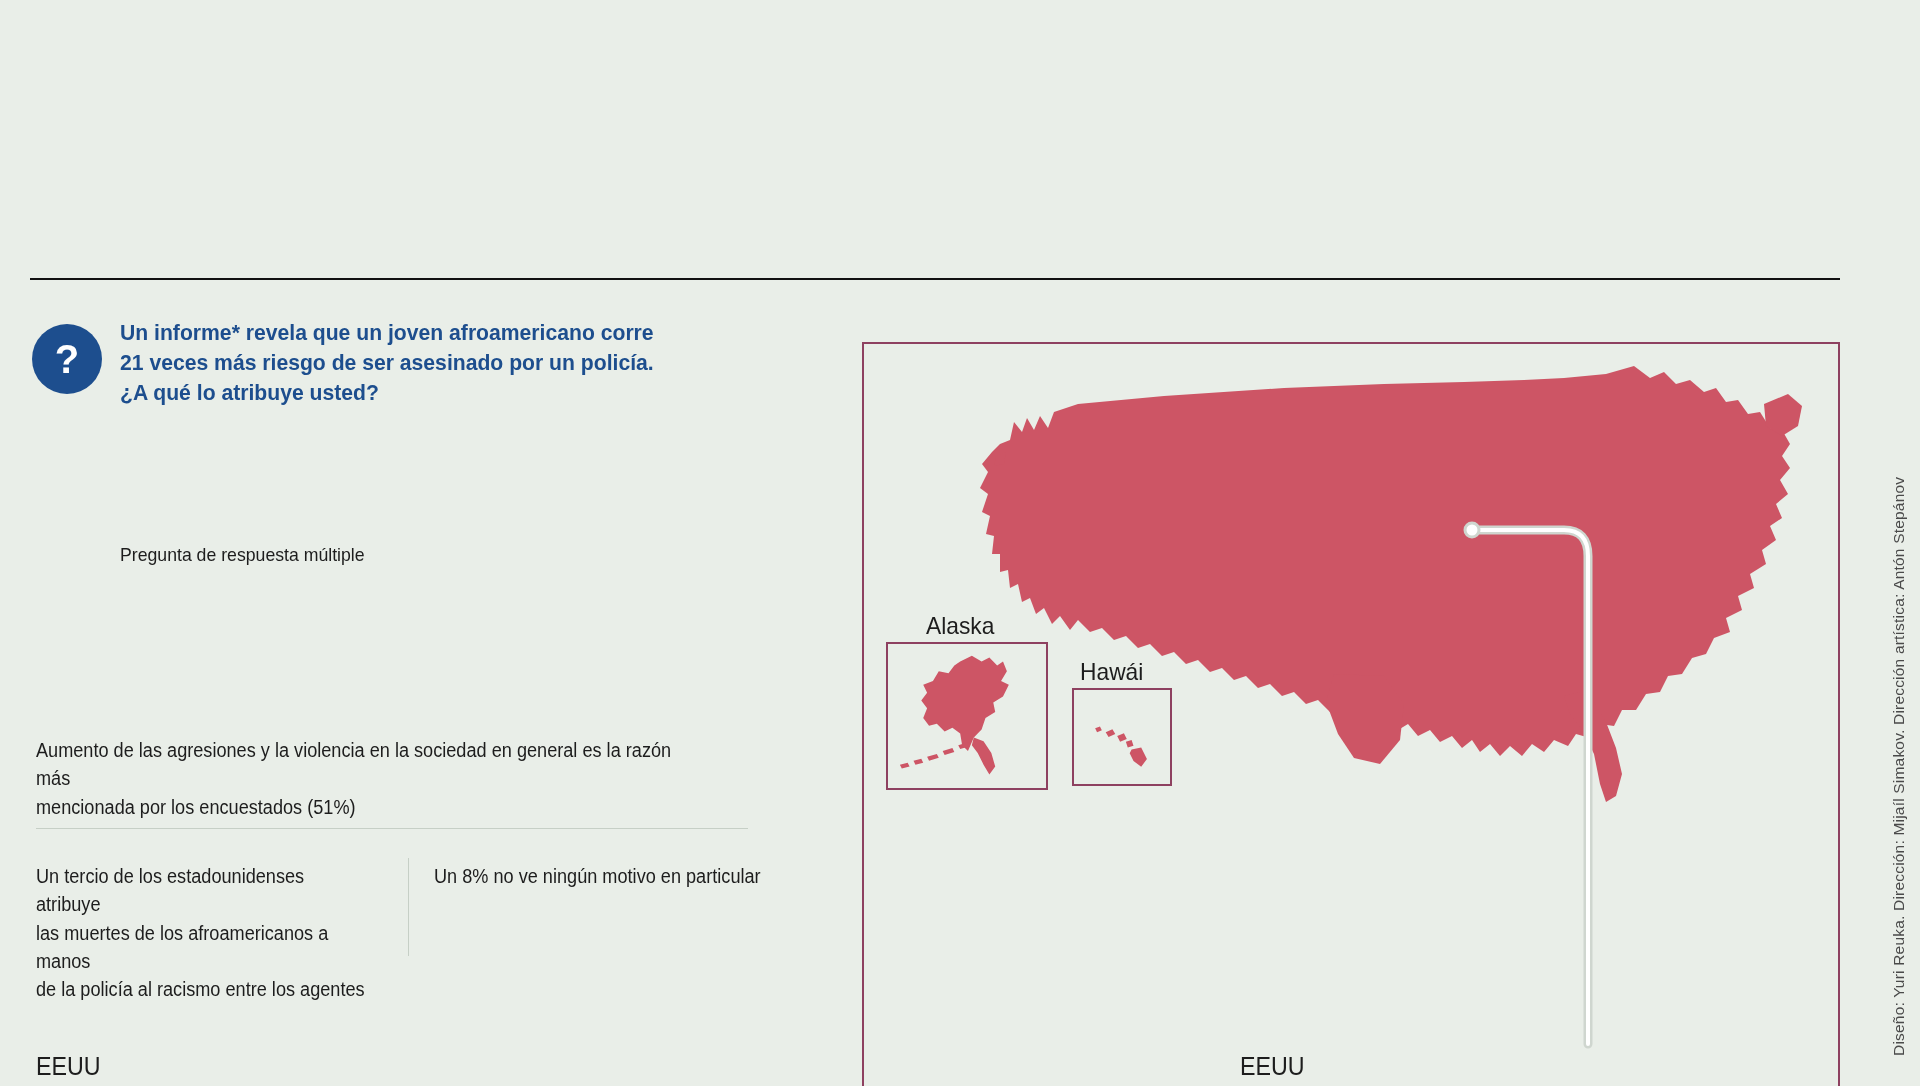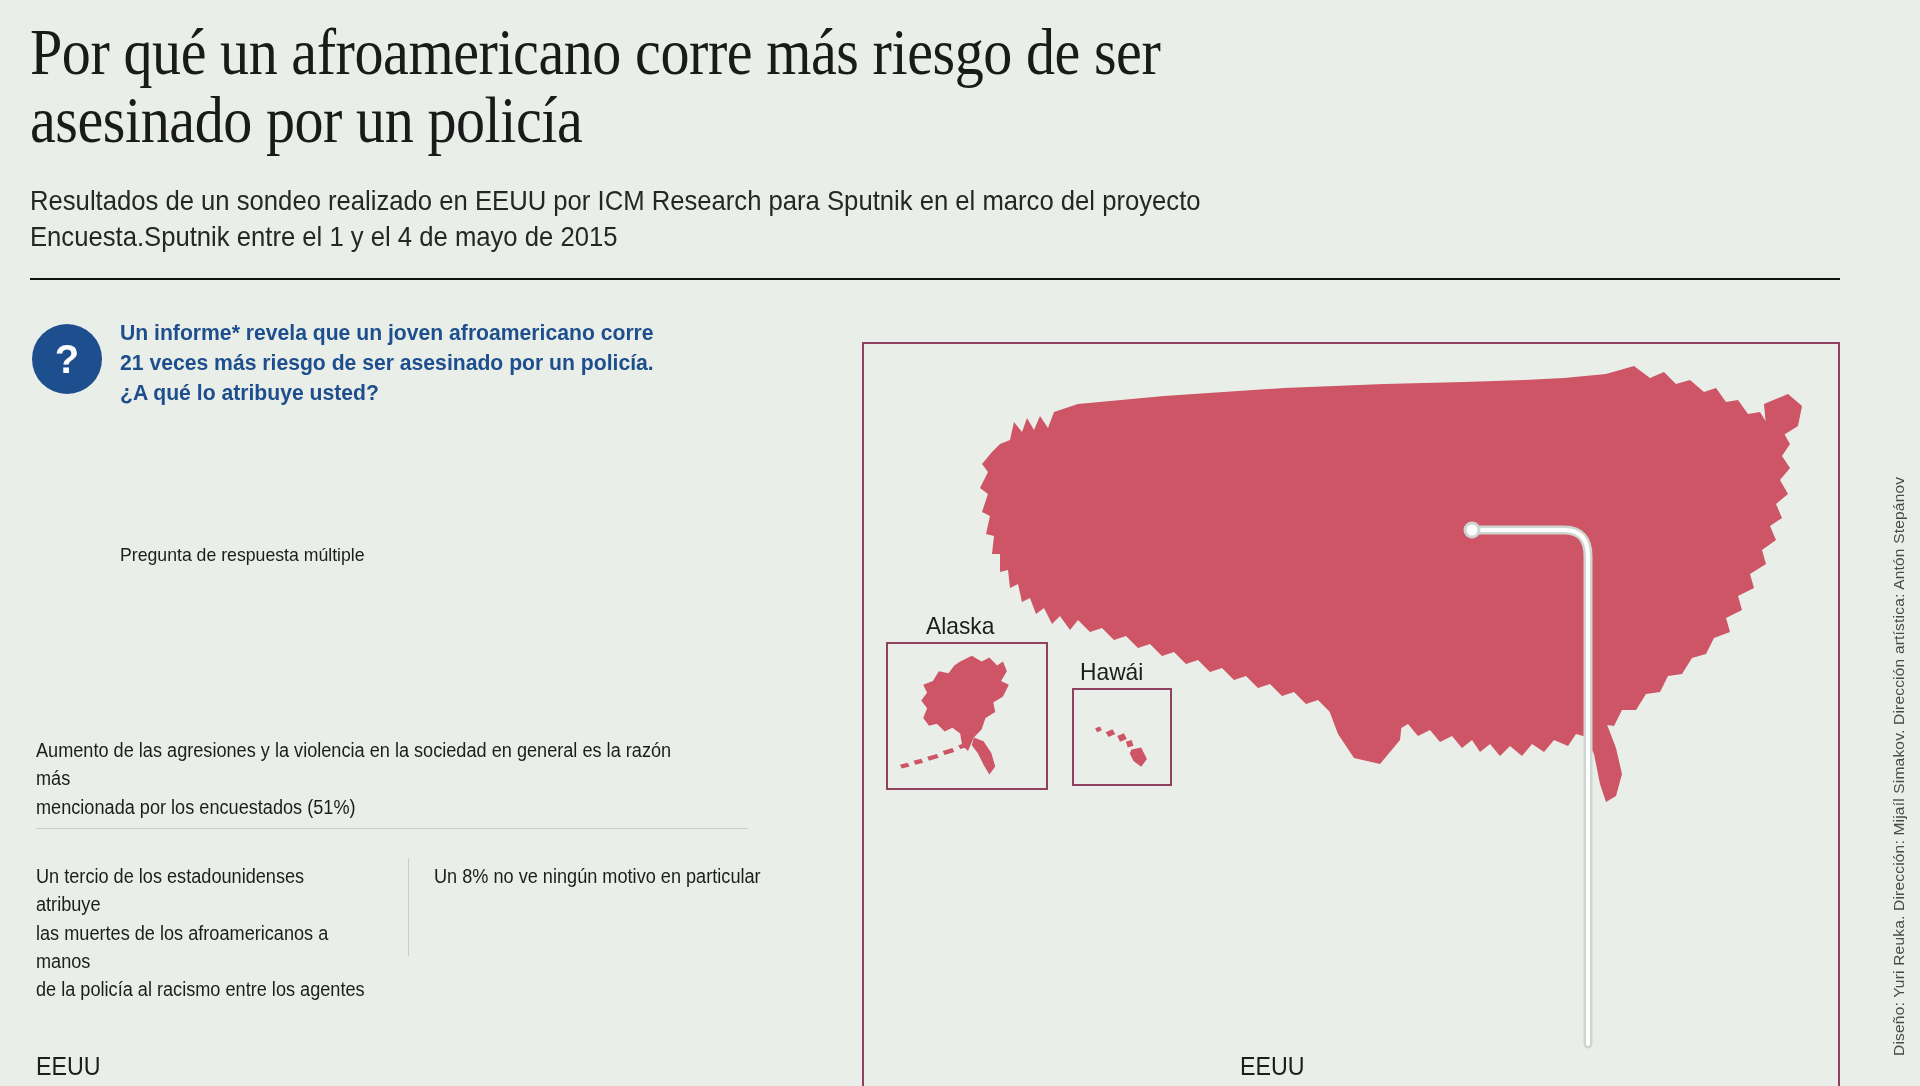--- a/index.html
+++ b/index.html
@@ -272,26 +272,20 @@
     transform-origin: center center;
     white-space: nowrap;
     letter-spacing: 0.2px;
   }
 </style>
 </head>
 <body>
 
 <div id="page">
 
-  <div class="header">
-    <h1 class="title">Por qué un afroamericano corre más riesgo de ser
-asesinado por un policía</h1>
-    <div class="subtitle">Resultados de un sondeo realizado en EEUU por ICM Research para Sputnik en el marco del proyecto
-Encuesta.Sputnik entre el 1 y el 4 de mayo de 2015</div>
-  </div>
   <div class="rule-top"></div>
 
   <div class="qblock">
     <div class="qmark">?</div>
     <div class="qtext">Un informe* revela que un joven afroamericano corre
 21 veces más riesgo de ser asesinado por un policía.
 ¿A qué lo atribuye usted?</div>
   </div>
 
   <div class="multi-note">Pregunta de respuesta múltiple</div>

